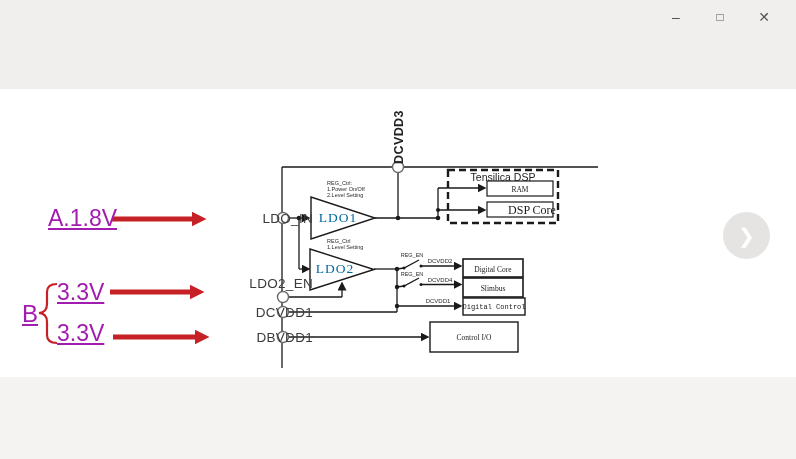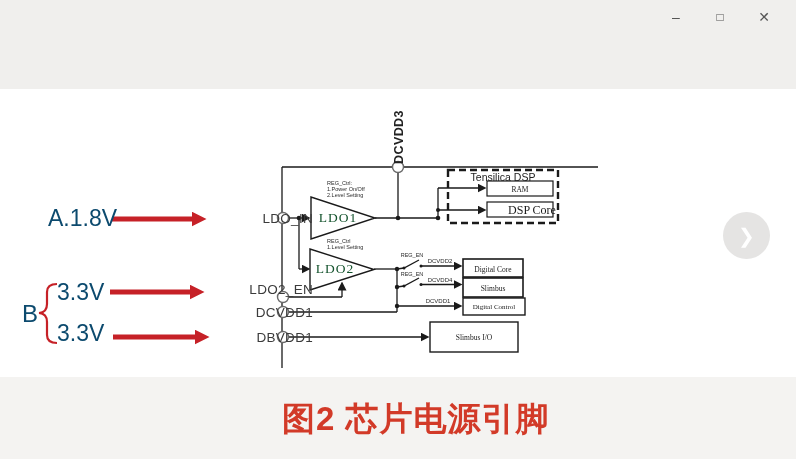--- a/index.html
+++ b/index.html
@@ -6,28 +6,28 @@
   body{font-family:"Liberation Sans",sans-serif;}
   .screen{position:relative;width:796px;height:459px;overflow:hidden;background:#ffffff;}
   .band-top{position:absolute;left:0;top:0;width:796px;height:89px;background:#f0efed;}
   .band-bottom{position:absolute;left:0;top:377px;width:796px;height:82px;background:#f4f3f1;}
   .win-controls{position:absolute;top:4px;right:10px;display:flex;gap:0;z-index:6;}
   .win-btn{width:44px;height:26px;display:flex;align-items:center;justify-content:center;
            color:#555;cursor:pointer;font-size:14px;user-select:none;}
   .svg-layer{position:absolute;left:0;top:0;z-index:2;pointer-events:none;}
   .t{position:absolute;z-index:3;white-space:nowrap;}
   .pin-label{font-size:13.5px;color:#3b3b3b;letter-spacing:.3px;text-align:right;margin-left:36px;}
-  .ldo-name{font-family:"Liberation Serif",serif;font-size:13.5px;color:#14532d;letter-spacing:1px;
+  .ldo-name{font-family:"Liberation Serif",serif;font-size:13.5px;color:#0369a1;letter-spacing:1px;
             transform:translate(-50%,-50%);}
   .tiny{font-size:5.5px;line-height:6px;color:#2a2a2a;}
   .tiny6{font-size:6px;color:#2a2a2a;transform:translate(-50%,-50%);}
   .box-label{font-family:"Liberation Serif",serif;font-size:7.5px;color:#1a1a1a;transform:translate(-50%,-50%);text-align:center;}
   .dsp-title{font-size:10.5px;color:#222;transform:translate(-50%,-50%);text-align:center;}
   .vert{transform:translate(-50%,-50%) rotate(-90deg);font-size:12.5px;font-weight:600;color:#222;letter-spacing:.4px;}
-  .red-label{color:#0c4a6e;font-size:23px;}
+  .red-label{color:#a21caf;font-size:23px;text-decoration:underline;}
   .caption{font-size:33px;font-weight:bold;color:#d23a28;letter-spacing:1px;}
   .watermark{font-size:19px;color:#cfe9c4;letter-spacing:.5px;}
   .next-btn{position:absolute;left:723px;top:212px;width:47px;height:47px;border-radius:50%;
             background:#e5e4e3;z-index:4;display:flex;align-items:center;justify-content:center;
             color:#ffffff;font-size:20px;cursor:pointer;user-select:none;}
 </style>
 </head>
 <body>
 
 <div class="screen">
@@ -127,21 +127,21 @@
     <g stroke="#c62127" fill="none">
       <path d="M112,219 H192" stroke-width="5" marker-end="url(#rah)"></path>
       <path d="M110,292 H190" stroke-width="5" marker-end="url(#rah)"></path>
       <path d="M113,337 H195" stroke-width="5" marker-end="url(#rah)"></path>
       <path d="M57,284 Q47,284 47,292 V304 Q47,312.5 39,313 Q47,313.5 47,322 V335 Q47,343 57,343" stroke-width="2.2"></path>
     </g>
   </svg>
 
   <span class="t vert" style="left:399px;top:137px;">DCVDD3</span>
   <span class="t pin-label" style="left:207px;top:211px;width:70px;">LDO_IN</span>
-  <span class="t pin-label" style="left:207px;top:282px;width:70px;">LDO2_EN</span>
+  <span class="t pin-label" style="left:207px;top:276px;width:70px;">LDO2_EN</span>
   <span class="t pin-label" style="left:207px;top:305px;width:70px;">DCVDD1</span>
   <span class="t pin-label" style="left:207px;top:330px;width:70px;">DBVDD1</span>
 
   <span class="t ldo-name" style="left:338px;top:218px;">LDO1</span>
   <span class="t ldo-name" style="left:335px;top:269px;">LDO2</span>
 
   <div class="t tiny" style="left:327px;top:180px;">
     <div>REG_Ctrl:</div>
     <div>1.Power On/Off</div>
     <div>2.Level Setting</div>
@@ -156,27 +156,26 @@
   <span class="t box-label" style="left:520px;top:210px;font-size:12px;padding-left:24px;">DSP Core</span>
 
   <span class="t tiny6" style="left:412px;top:255px;font-size:5.5px;">REG_EN</span>
   <span class="t tiny6" style="left:412px;top:274px;font-size:5.5px;">REG_EN</span>
   <span class="t tiny6" style="left:440px;top:261px;">DCVDD2</span>
   <span class="t tiny6" style="left:440px;top:280px;">DCVDD4</span>
   <span class="t tiny6" style="left:438px;top:301px;">DCVDD1</span>
 
   <span class="t box-label" style="left:493px;top:268.5px;">Digital Core</span>
   <span class="t box-label" style="left:493px;top:288px;">Slimbus</span>
-  <span class="t box-label" style="left:494px;top:306.5px;font-size:7px;">Digital Control</span>
-  <span class="t box-label" style="left:474px;top:337px;">Slimbus I/O</span>
+  <span class="t box-label" style="left:494px;top:306.5px;font-size:7px;font-family:Liberation Mono, monospace;">Digital Control</span>
+  <span class="t box-label" style="left:474px;top:337px;">Control I/O</span>
 
   <span class="t red-label" style="left:48px;top:205px;">A.1.8V</span>
   <span class="t red-label" style="left:57px;top:279px;">3.3V</span>
   <span class="t red-label" style="left:22px;top:300px;font-size:24px;">B</span>
   <span class="t red-label" style="left:57px;top:320px;">3.3V</span>
 
   <div class="next-btn">
     <span>❯</span>
   </div>
 
-  <span class="t caption" style="left:282px;top:397px;">图2 芯片电源引脚</span>
 
 </div>
 
 </body></html>

